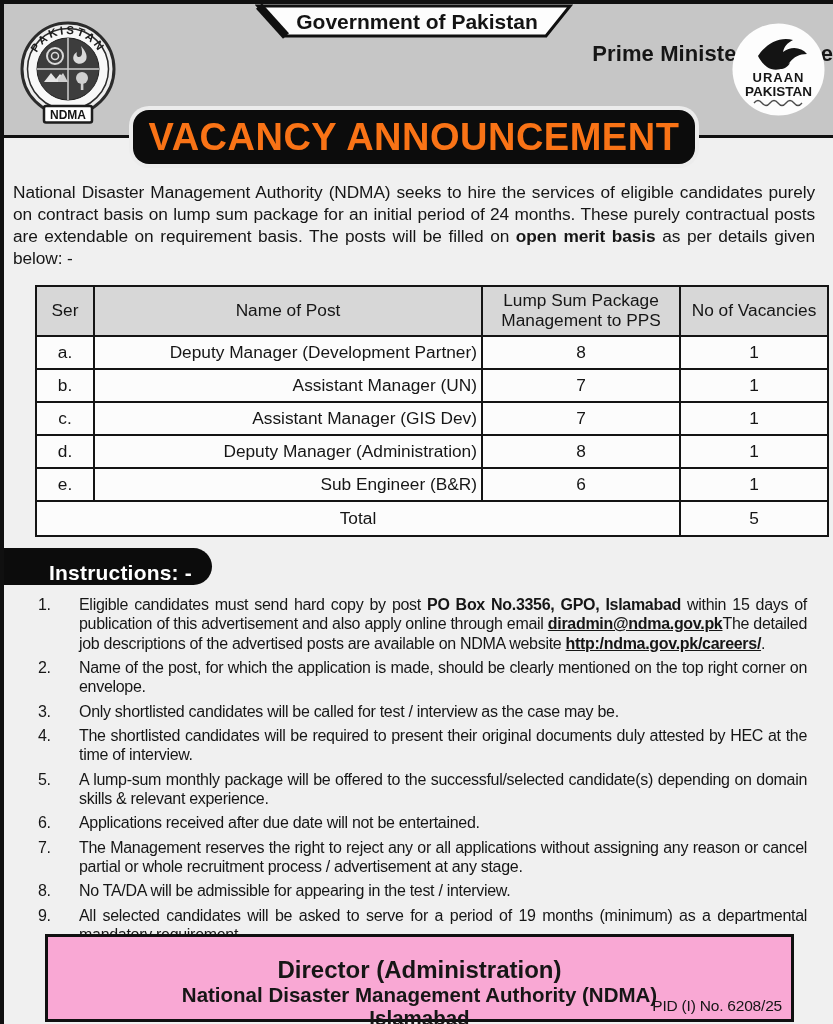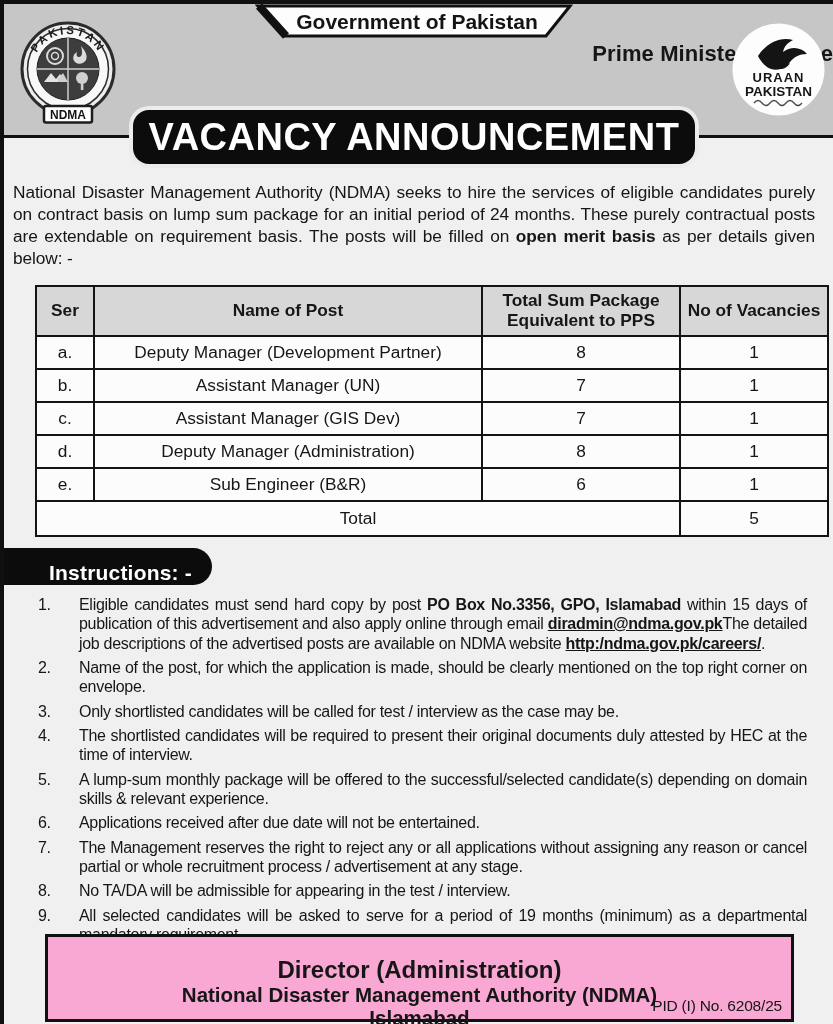--- a/index.html
+++ b/index.html
@@ -16,32 +16,32 @@
     font-size:22px; font-weight:bold; letter-spacing:.1px;}
   .authority-title{position:absolute; top:60px; left:0; width:100%; text-align:center;
     font-size:28px; font-weight:bold; letter-spacing:-.5px;}
   .logo-ndma{position:absolute; left:14px; top:16px;}
   .logo-uraan{position:absolute; right:6px; top:17px;}
   
   .vacancy-box{
     position:absolute; left:129px; top:106px; width:562px; height:54px; z-index:3;
     background:#0c0c0c; border-radius:16px; box-shadow:0 0 0 4px #ececec;
     display:flex; align-items:center; justify-content:center;
-    color:#ffffff; font-size:38px; font-weight:bold; letter-spacing:.5px; white-space:nowrap;
+    color:#f97316; font-size:38px; font-weight:bold; letter-spacing:.5px; white-space:nowrap;
   }
   
   .intro{margin:44px 18px 0 9px; font-size:17.3px; line-height:1.27; text-align:justify; letter-spacing:-.1px;}
   
   table.posts{border-collapse:collapse; margin:15px 0 0 31px; background:#fcfcfc;}
   table.posts th, table.posts td{border:2px solid #141414; font-size:17.3px; padding:0 4px;}
-  table.posts th{background:#d7d7d7; font-weight:bold; height:48px; line-height:1.15; text-align:center;margin-left:30px;}
+  table.posts th{background:#d7d7d7; font-weight:normal; height:48px; line-height:1.15; text-align:center;margin-left:30px;}
   table.posts td{height:31px;}
   th.c0{width:48px;} th.c1{width:378px;} th.c2{width:188px;} th.c3{width:138px;}
   td.ser{text-align:center;}
-  td.post{text-align:center; padding-left:11px;}
+  td.post{text-align:right; padding-left:11px;}
   td.pps, td.vac{text-align:center;}
   tr.total-row td{height:33px; font-weight:normal;}
   td.total-label{text-align:center; font-size:17.5px;}
   td.total-value{text-align:center;}
   
   .instructions-pill{
     margin-top:11px; width:208px; height:37px; background:#0c0c0c;
     border-radius:0 19px 19px 0; box-shadow:0 0 0 3px #f0f0f0;
     display:flex; align-items:flex-end; padding-left:45px; box-sizing:border-box;
     color:#fff; font-size:21px; font-weight:bold; letter-spacing:.2px;
@@ -124,21 +124,21 @@
     <span>VACANCY ANNOUNCEMENT</span>
   </div>
 
   <p class="intro" id="intro"><span>National Disaster Management Authority (NDMA) seeks to hire the services of eligible candidates purely on contract basis on lump sum package for an initial period of 24 months. These purely contractual posts are extendable on requirement basis. The posts will be filled on </span><b>open merit basis</b><span> as per details given below: -</span></p>
 
   <table class="posts">
     <thead>
       <tr id="thead-row">
           <th class="c0">Ser</th>
           <th class="c1">Name of Post</th>
-          <th class="c2">Total Sum Package Equivalent to PPS</th>
+          <th class="c2">Lump Sum Package Management to PPS</th>
           <th class="c3">No of Vacancies</th>
         </tr>
     </thead>
     <tbody id="tbody">
         <tr>
           <td class="ser">a.</td>
           <td class="post">Deputy Manager (Development Partner)</td>
           <td class="pps">8</td>
           <td class="vac">1</td>
         </tr>

